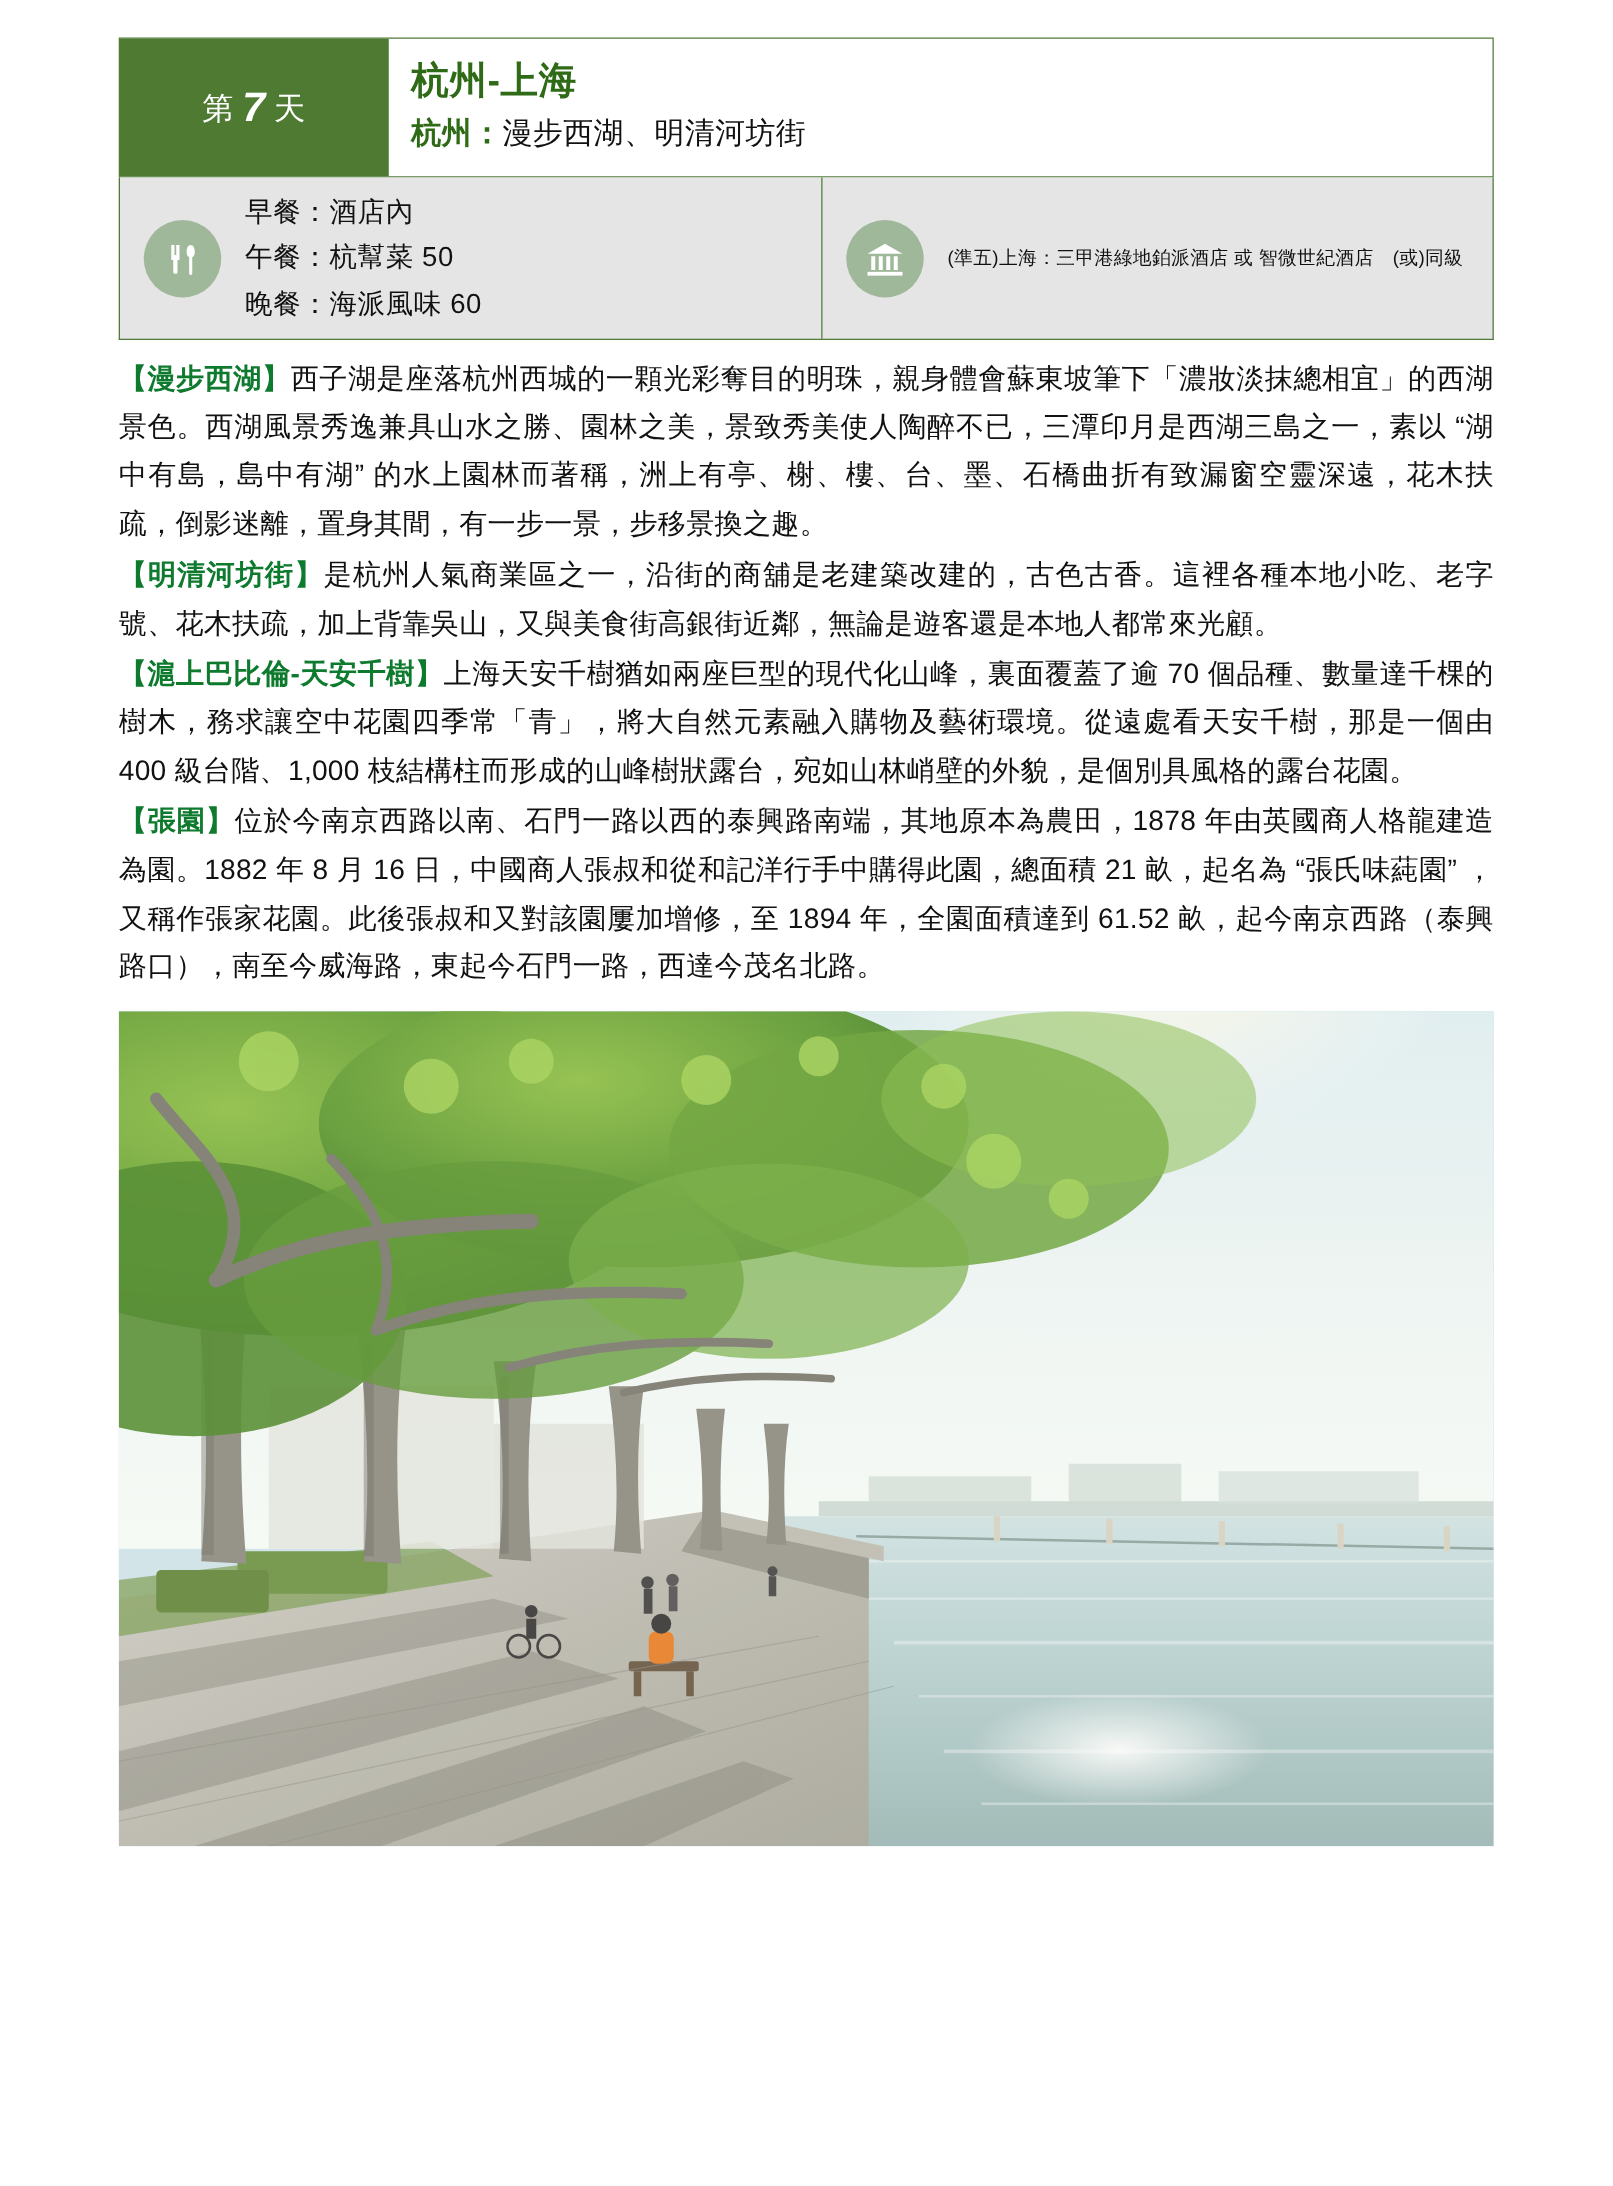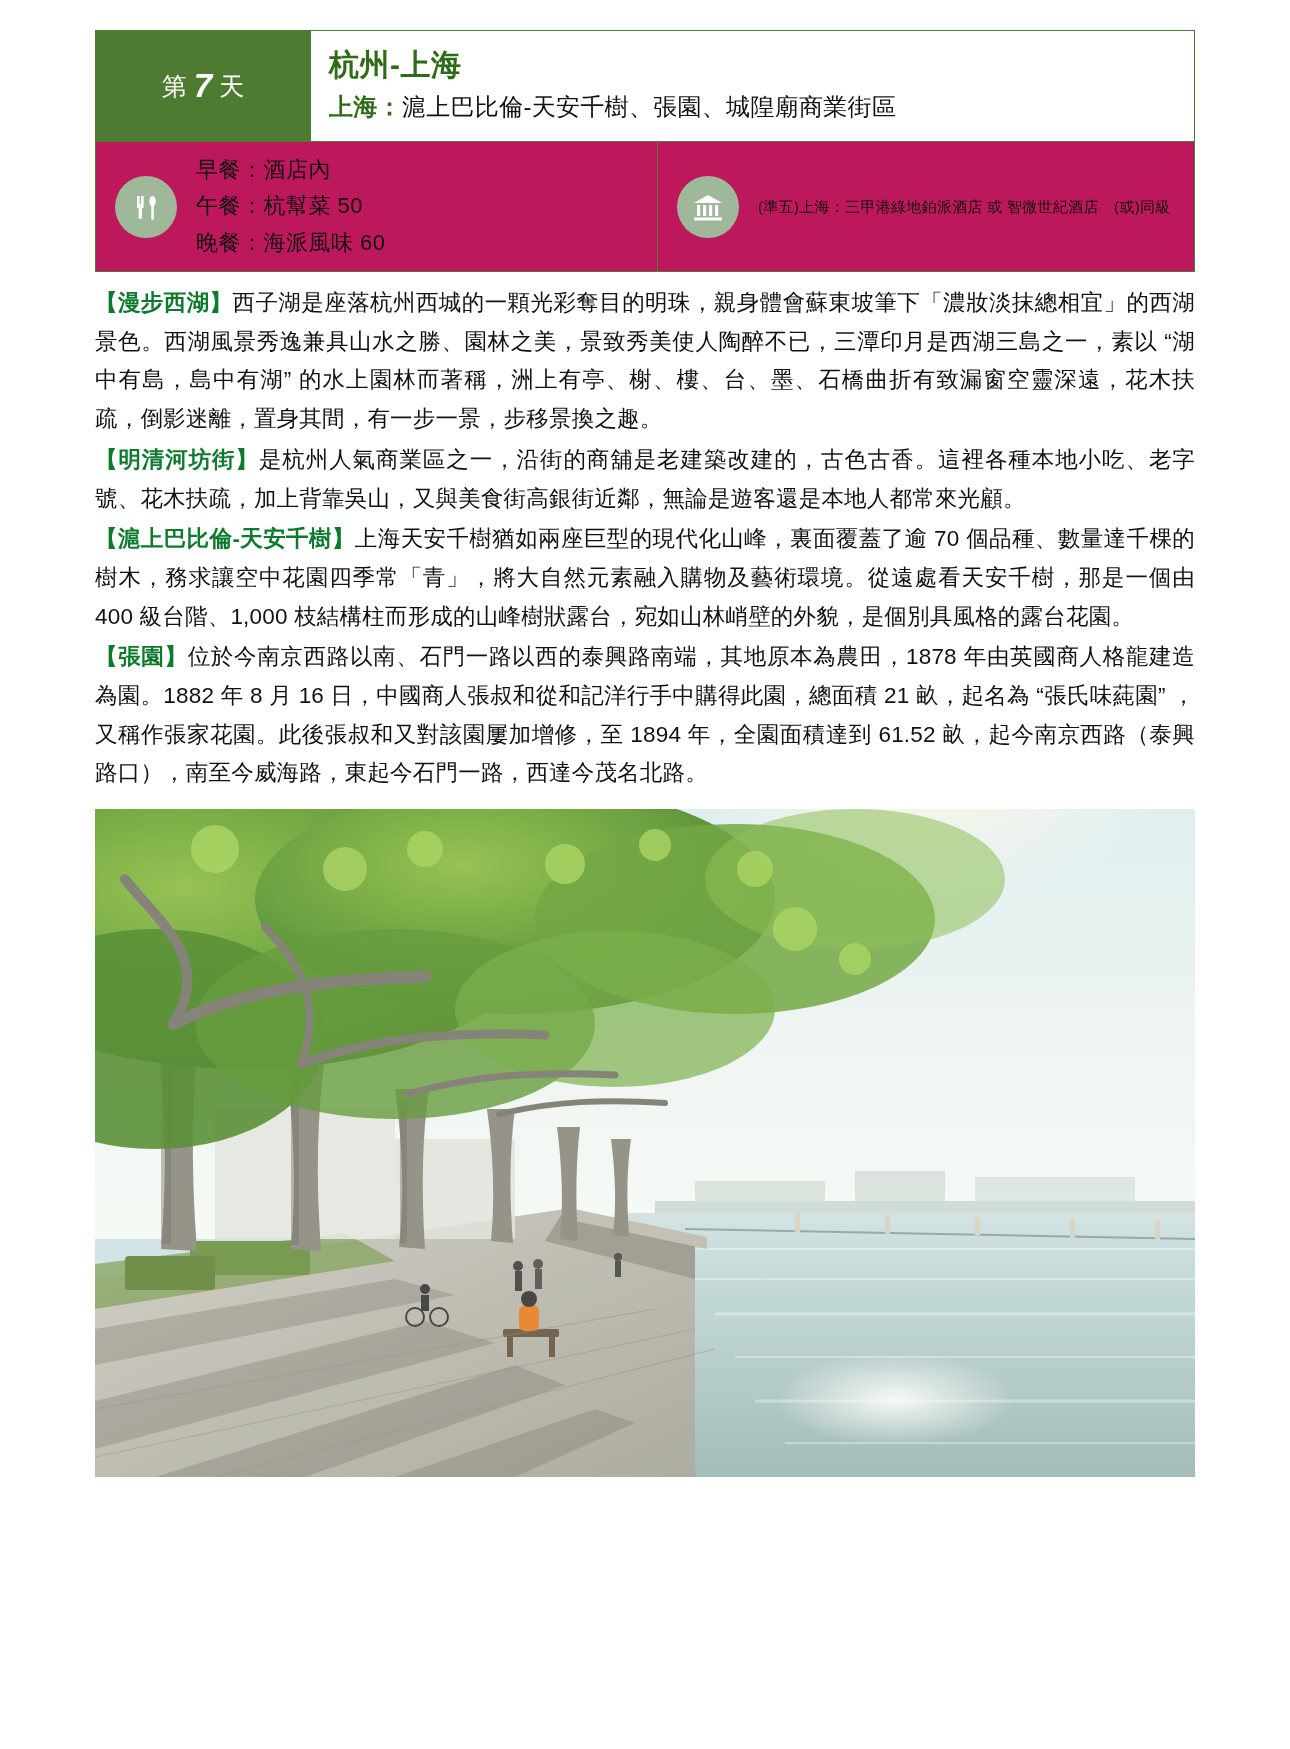--- a/index.html
+++ b/index.html
@@ -75,21 +75,21 @@
     font-weight: bold;
   }
 
   
   .inforow {
     display: flex;
     border-left: 1px solid #4f7a38;
     border-right: 1px solid #4f7a38;
     border-bottom: 1px solid #4f7a38;
     box-sizing: border-box;
-    background: #be185d;
+    background: #e5e5e5;
   }
   .cell {
     display: flex;
     align-items: center;
     box-sizing: border-box;
   }
   .meal-cell {
     width: 562px;
     border-right: 1px solid #4f7a38;
     padding: 10px 0 10px 0;
@@ -167,21 +167,21 @@
 
     <div class="header">
       <div class="day-box">
         <span>第</span>
         <span class="num">7</span>
         <span>天</span>
       </div>
       <div class="title-box">
         <div class="route-title">杭州-上海</div>
         <div class="route-line">
-          <span class="city">上海</span><span class="city">：</span><span>滬上巴比倫-天安千樹、張園、城隍廟商業街區</span>
+          <span class="city">杭州</span><span class="city">：</span><span>漫步西湖、明清河坊街</span>
         </div>
       </div>
     </div>
 
     <div class="inforow">
       <div class="cell meal-cell">
         <div class="icon-wrap">
           <div class="icon-circle">
             <svg width="34" height="34" viewBox="0 0 34 34" aria-hidden="true">
               <rect x="8" y="6" width="2.6" height="12" fill="#fff"></rect>

